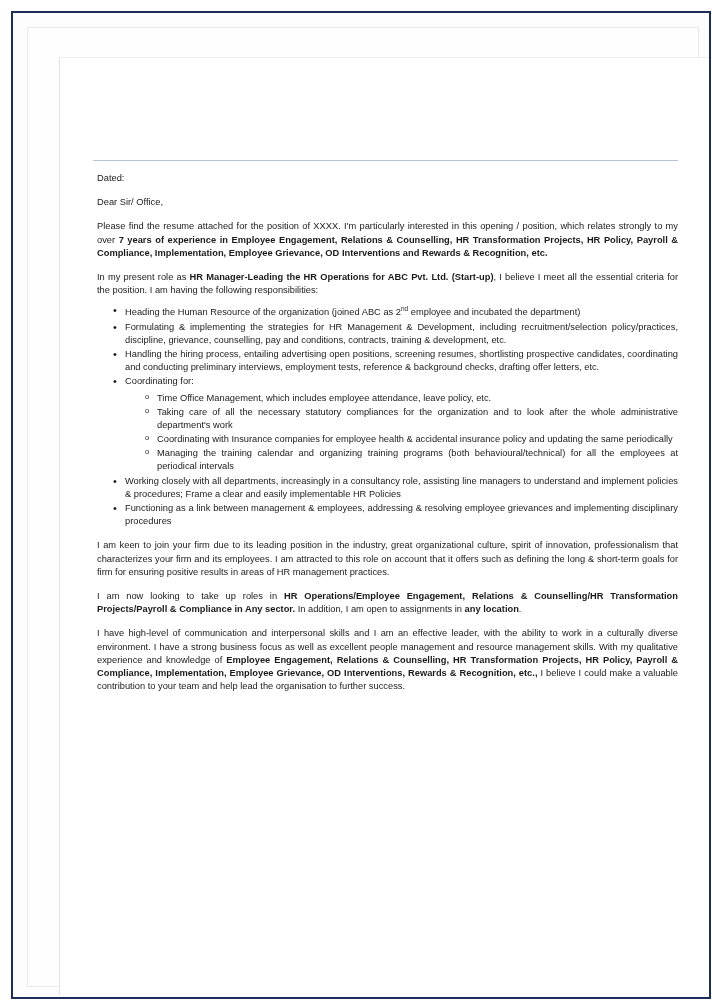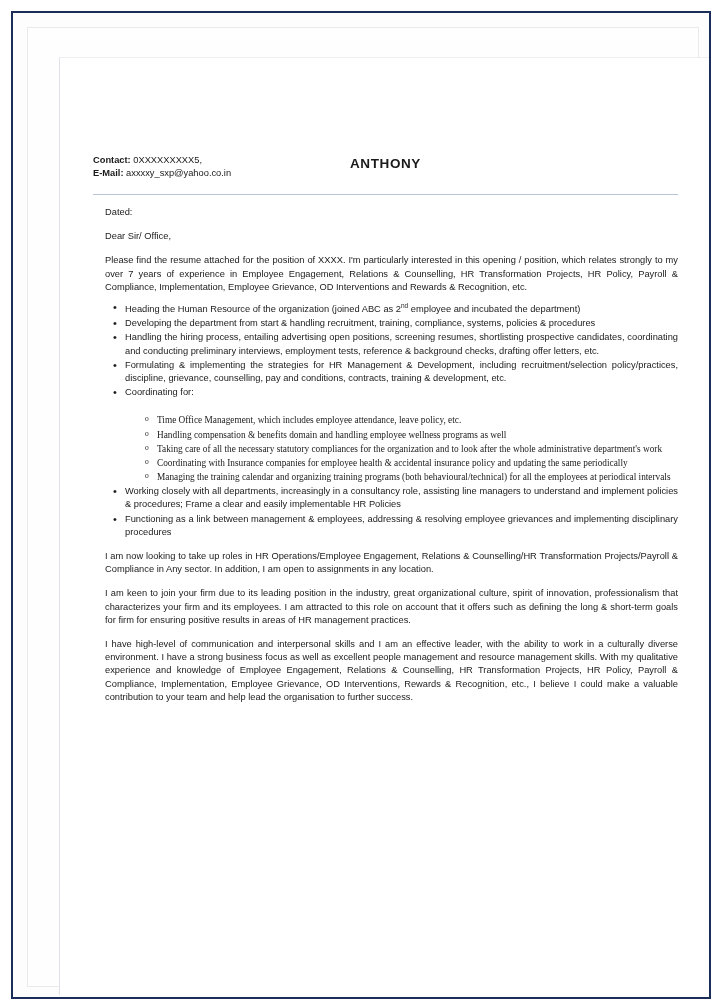--- a/index.html
+++ b/index.html
@@ -84,48 +84,47 @@
     font-weight: bold;
     font-size: 13.5px;
     letter-spacing: 0.6px;
   }
   .rule {
     margin-top: 6px;
     border-bottom: 1px solid #b9c4d4;
     height: 0;
   }
   p.para {
-    margin: 11px 0 0 12px;
+    margin: 11px 0 0 4px;
     text-align: justify;
   }
-  .b { font-weight: normal; }
+  .b { font-weight: bold; }
   ul.lvl1 {
     margin: 7px 0 0 0;
     padding-left: 20px;
     list-style: none;
   }
   ul.lvl1 > li {
     position: relative;
     margin: 0 0 1px 0;
     padding-left: 12px;
     text-align: justify;
   }
   ul.lvl1 > li::before {
     content: "\2022";
     position: absolute;
     left: 0;
     top: -1px;
     font-size: 11px;
     line-height: 1.35;
   }
   ul.lvl2 {
-    margin: 15px 0 0 0;
+    margin: 3px 0 0 0;
     padding-left: 20px;
     list-style: none;
-    font-family: Liberation Serif, serif;
   }
   ul.lvl2 > li {
     position: relative;
     margin: 0 0 1px 0;
     padding-left: 12px;
     text-align: justify;
   }
   ul.lvl2 > li::before {
     content: "o";
     position: absolute;
@@ -139,62 +138,50 @@
 </head>
 <body>
 
 <div class="page-frame">
   <div class="outer-border">
     <div class="inner-pad">
       <div class="doc-sheet">
 
         <div class="doc-body">
 
-          <div class="header-row">
-            <div class="contact-block">
-              <div>
-                <span class="lbl">Contact:</span><span> 0XXXXXXXXX5,</span>
-              </div>
-              <div>
-                <span class="lbl">E-Mail:</span><span> axxxxy_sxp@yahoo.co.in</span>
-              </div>
-            </div>
-            <div class="name-title">ANTHONY</div>
-          </div>
 
           <div class="rule"></div>
 
           <p class="para">Dated:</p>
 
           <p class="para">Dear Sir/ Office,</p>
 
           <p class="para"><span>Please find the resume attached for the position of XXXX. I'm particularly interested in this opening / position, which relates strongly to my over </span><span class="b">7 years of experience in Employee Engagement, Relations &amp; Counselling, HR Transformation Projects, HR Policy, Payroll &amp; Compliance, Implementation, Employee Grievance, OD Interventions and Rewards &amp; Recognition, etc.</span></p>
 
+          <p class="para"><span>In my present role as </span><span class="b">HR Manager-Leading the HR Operations for ABC Pvt. Ltd. (Start-up)</span><span>, I believe I meet all the essential criteria for the position. I am having the following responsibilities:</span></p>
 
           <ul class="lvl1">
             <li><span>Heading the Human Resource of the organization (joined ABC as 2</span><sup>nd</sup><span> employee and incubated the department)</span></li>
-            <li><span>Developing the department from start &amp; handling recruitment, training, compliance, systems, policies &amp; procedures</span></li>
+            <li><span>Formulating &amp; implementing the strategies for HR Management &amp; Development, including recruitment/selection policy/practices, discipline, grievance, counselling, pay and conditions, contracts, training &amp; development, etc.</span></li>
             <li><span>Handling the hiring process, entailing advertising open positions, screening resumes, shortlisting prospective candidates, coordinating and conducting preliminary interviews, employment tests, reference &amp; background checks, drafting offer letters, etc.</span></li>
-            <li><span>Formulating &amp; implementing the strategies for HR Management &amp; Development, including recruitment/selection policy/practices, discipline, grievance, counselling, pay and conditions, contracts, training &amp; development, etc.</span></li>
             <li><span>Coordinating for:</span>
               <ul class="lvl2">
                 <li><span>Time Office Management, which includes employee attendance, leave policy, etc.</span></li>
-                <li><span>Handling compensation &amp; benefits domain and handling employee wellness programs as well</span></li>
                 <li><span>Taking care of all the necessary statutory compliances for the organization and to look after the whole administrative department's work</span></li>
                 <li><span>Coordinating with Insurance companies for employee health &amp; accidental insurance policy and updating the same periodically</span></li>
                 <li><span>Managing the training calendar and organizing training programs (both behavioural/technical) for all the employees at periodical intervals</span></li>
               </ul>
             </li>
             <li><span>Working closely with all departments, increasingly in a consultancy role, assisting line managers to understand and implement policies &amp; procedures; Frame a clear and easily implementable HR Policies</span></li>
             <li><span>Functioning as a link between management &amp; employees, addressing &amp; resolving employee grievances and implementing disciplinary procedures</span></li>
           </ul>
 
+          <p class="para">I am keen to join your firm due to its leading position in the industry, great organizational culture, spirit of innovation, professionalism that characterizes your firm and its employees. I am attracted to this role on account that it offers such as defining the long &amp; short-term goals for firm for ensuring positive results in areas of HR management practices.</p>
+
           <p class="para"><span>I am now looking to take up roles in </span><span class="b">HR Operations/Employee Engagement, Relations &amp; Counselling/HR Transformation Projects/Payroll &amp; Compliance in Any sector.</span><span> In addition, I am open to assignments in </span><span class="b">any location</span><span>.</span></p>
-
-          <p class="para">I am keen to join your firm due to its leading position in the industry, great organizational culture, spirit of innovation, professionalism that characterizes your firm and its employees. I am attracted to this role on account that it offers such as defining the long &amp; short-term goals for firm for ensuring positive results in areas of HR management practices.</p>
 
           <p class="para"><span>I have high-level of communication and interpersonal skills and I am an effective leader, with the ability to work in a culturally diverse environment. I have a strong business focus as well as excellent people management and resource management skills. With my qualitative experience and knowledge of </span><span class="b">Employee Engagement, Relations &amp; Counselling, HR Transformation Projects, HR Policy, Payroll &amp; Compliance, Implementation, Employee Grievance, OD Interventions, Rewards &amp; Recognition, etc.,</span><span> I believe I could make a valuable contribution to your team and help lead the organisation to further success.</span></p>
 
           <div class="bottom-space"></div>
         </div>
 
       </div>
     </div>
   </div>
 </div>

